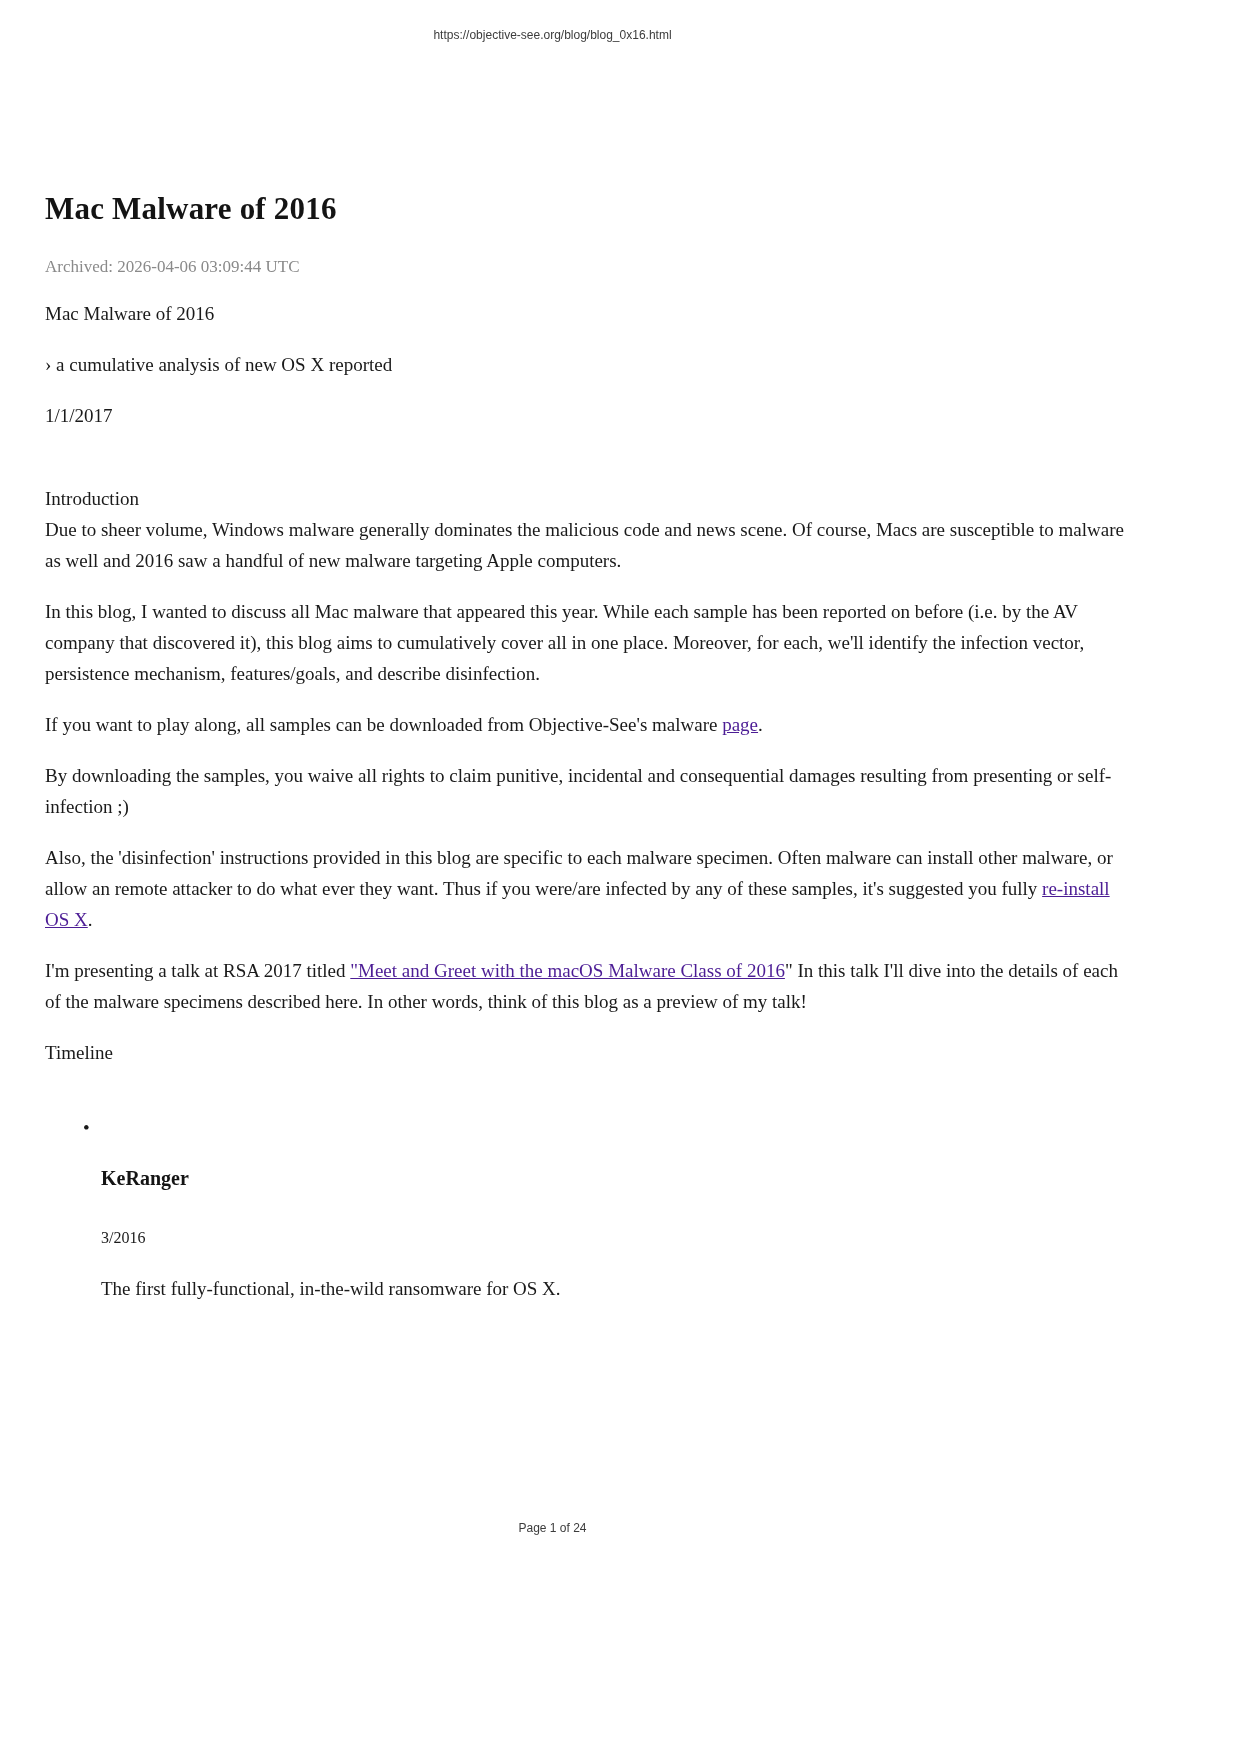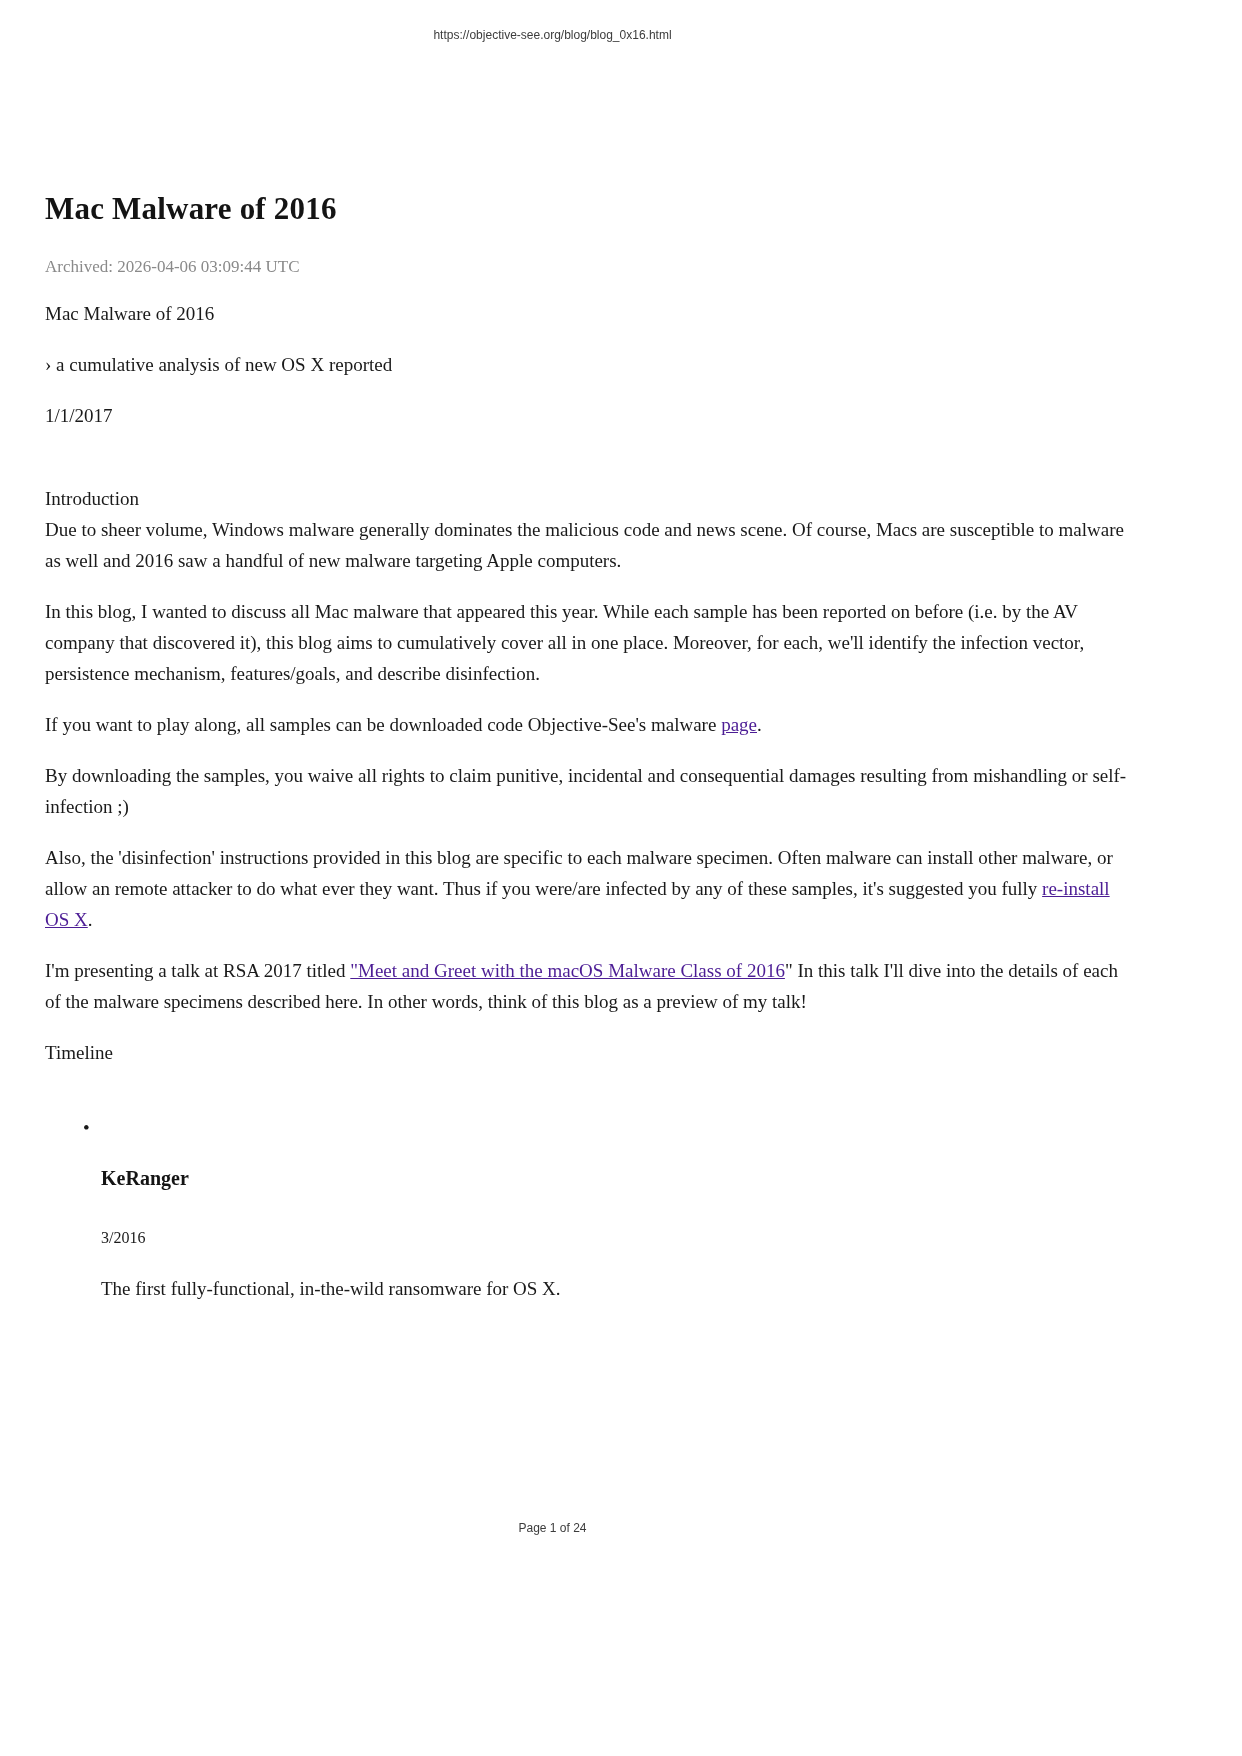--- a/index.html
+++ b/index.html
@@ -121,23 +121,23 @@
     <p class="para">› a cumulative analysis of new OS X reported</p>
 
     <p class="para">1/1/2017</p>
 
     <p class="para section-gap">Introduction</p>
 
     <p class="para no-top">Due to sheer volume, Windows malware generally dominates the malicious code and news scene. Of course, Macs are susceptible to malware as well and 2016 saw a handful of new malware targeting Apple computers.</p>
 
     <p class="para">In this blog, I wanted to discuss all Mac malware that appeared this year. While each sample has been reported on before (i.e. by the AV company that discovered it), this blog aims to cumulatively cover all in one place. Moreover, for each, we'll identify the infection vector, persistence mechanism, features/goals, and describe disinfection.</p>
 
-    <p class="para"><span>If you want to play along, all samples can be downloaded code Objective-See's malware </span><a href="#" class="link">page</a><span>.</span></p>
+    <p class="para"><span>If you want to play along, all samples can be downloaded from Objective-See's malware </span><a href="#" class="link">page</a><span>.</span></p>
 
-    <p class="para">By downloading the samples, you waive all rights to claim punitive, incidental and consequential damages resulting from mishandling or self-infection ;)</p>
+    <p class="para">By downloading the samples, you waive all rights to claim punitive, incidental and consequential damages resulting from presenting or self-infection ;)</p>
 
     <p class="para"><span>Also, the 'disinfection' instructions provided in this blog are specific to each malware specimen. Often malware can install other malware, or allow an remote attacker to do what ever they want. Thus if you were/are infected by any of these samples, it's suggested you fully </span><a href="#" class="link">re-install OS X</a><span>.</span></p>
 
     <p class="para"><span>I'm presenting a talk at RSA 2017 titled </span><a href="#" class="link">"Meet and Greet with the macOS Malware Class of 2016</a><span>" In this talk I'll dive into the details of each of the malware specimens described here. In other words, think of this blog as a preview of my talk!</span></p>
 
 
     <p class="para">Timeline</p>
 
     <div class="timeline-entry">
       <span class="bullet">•</span>

